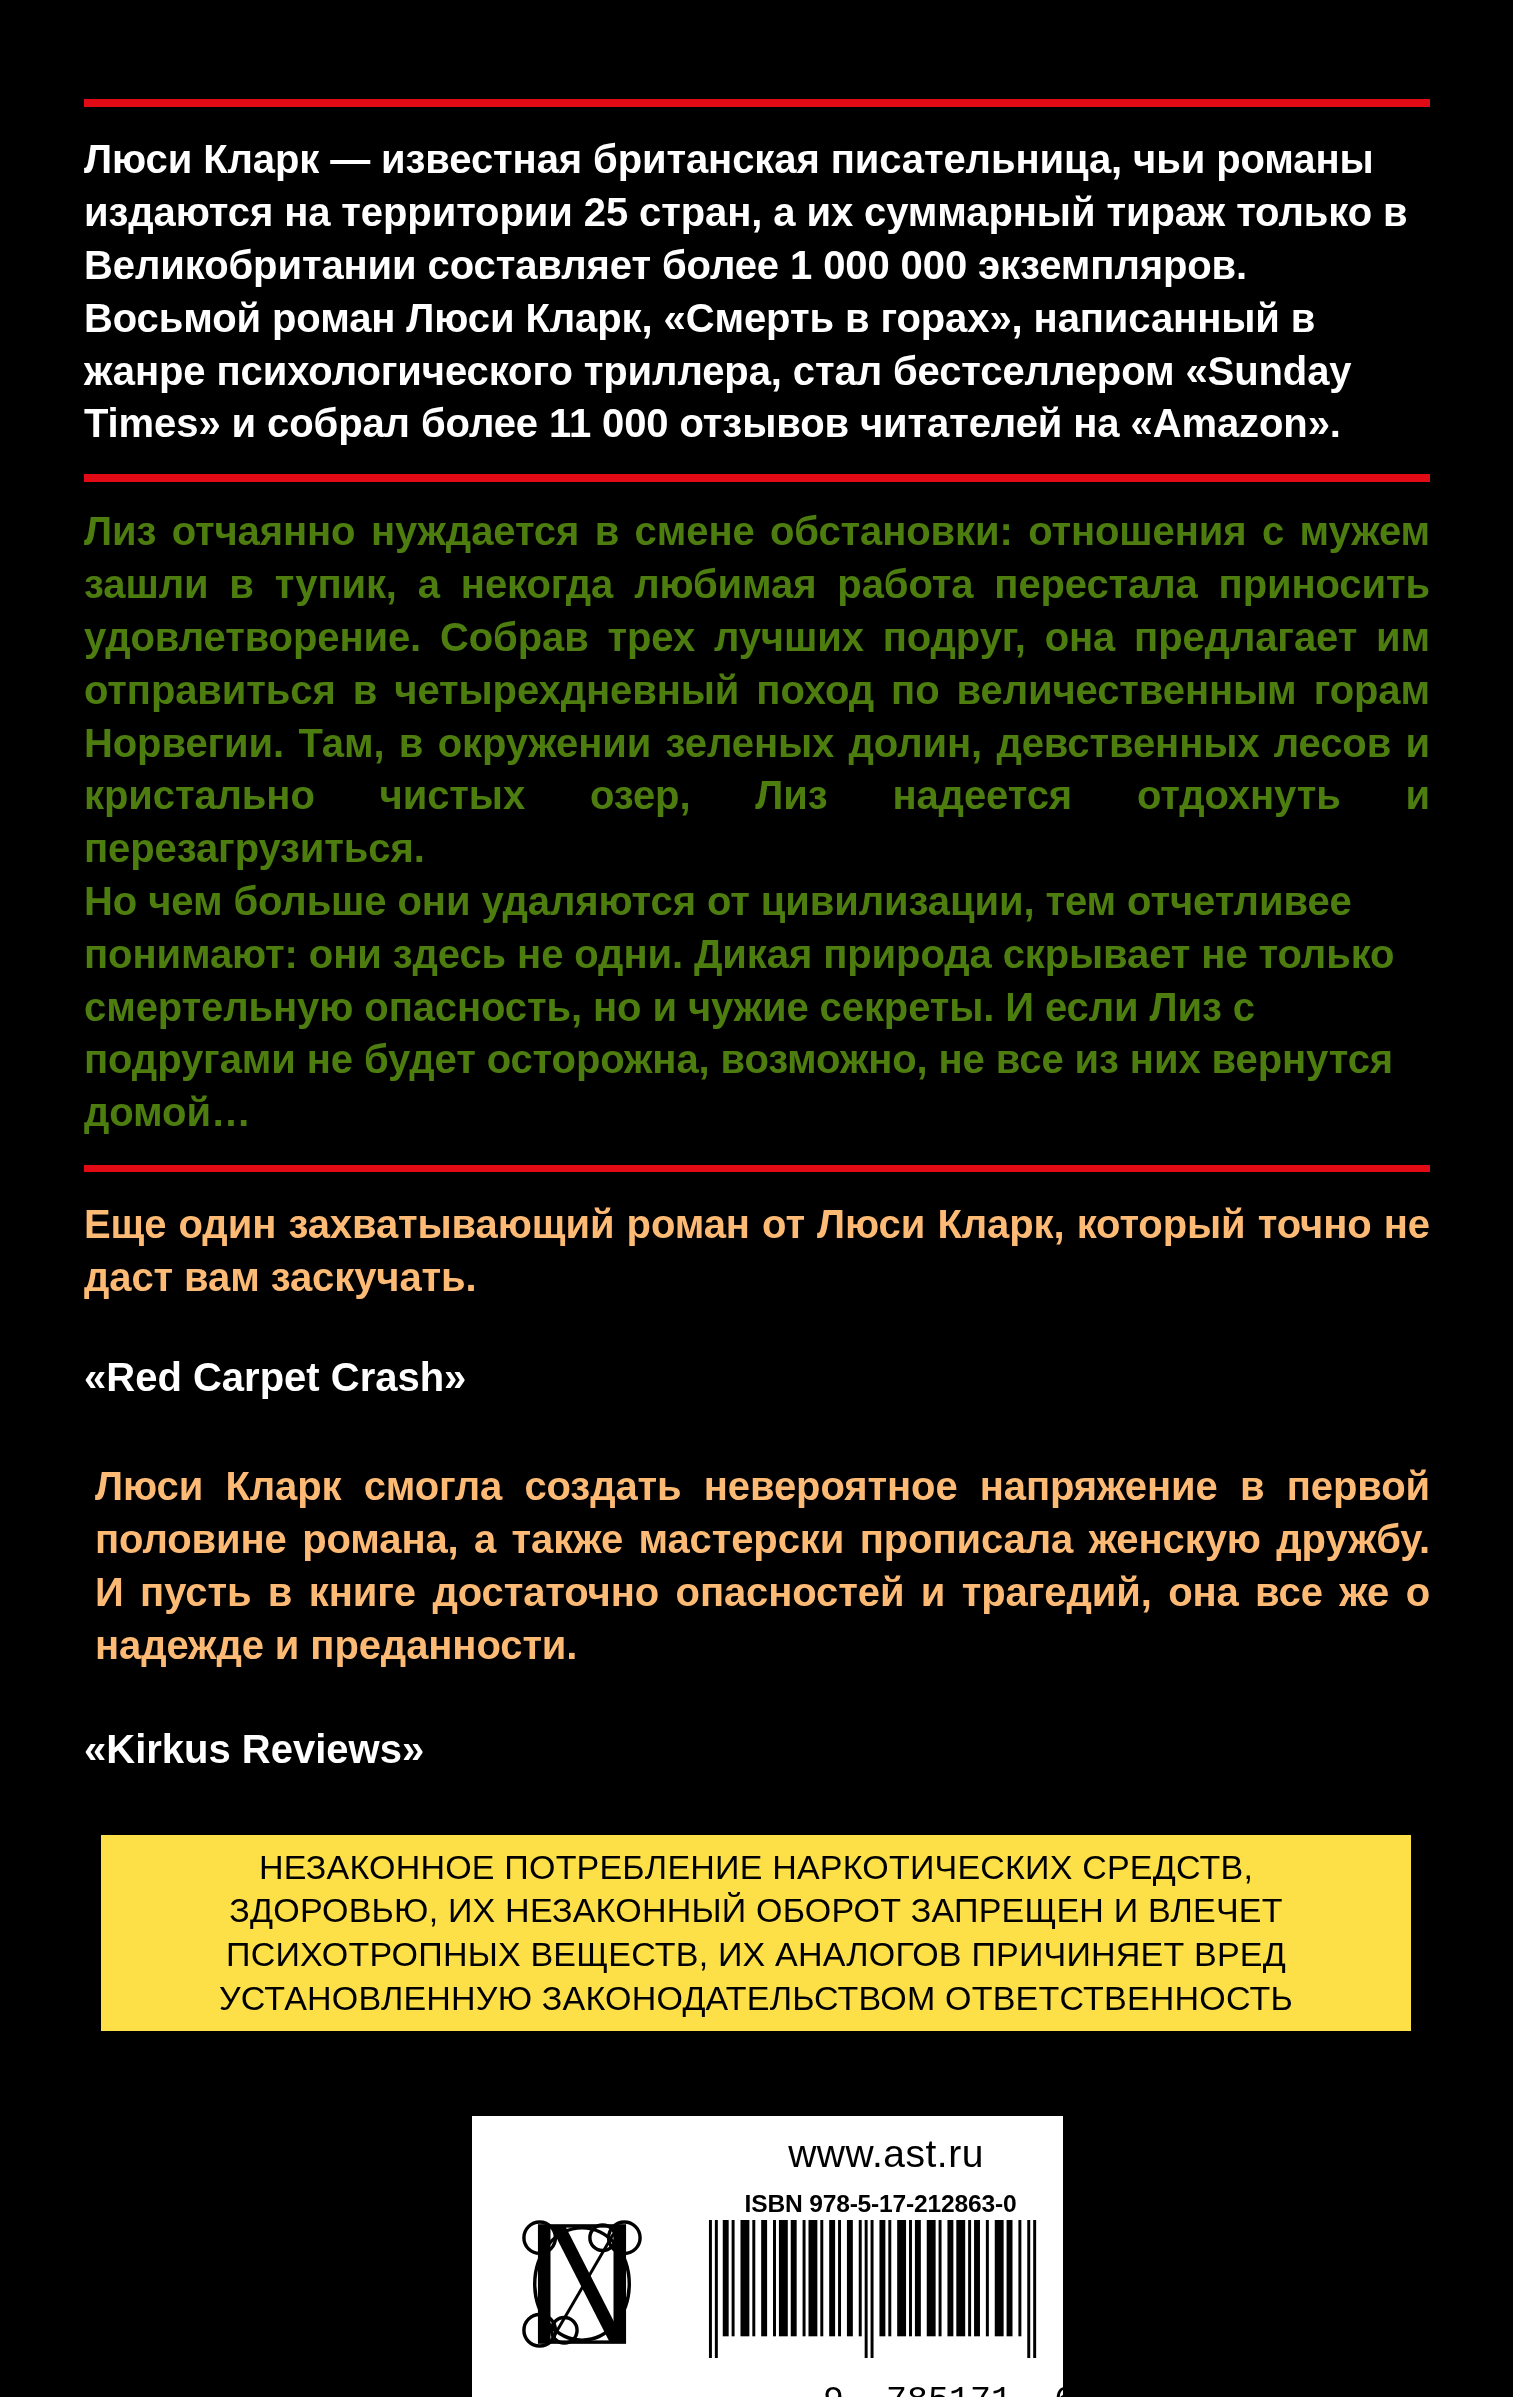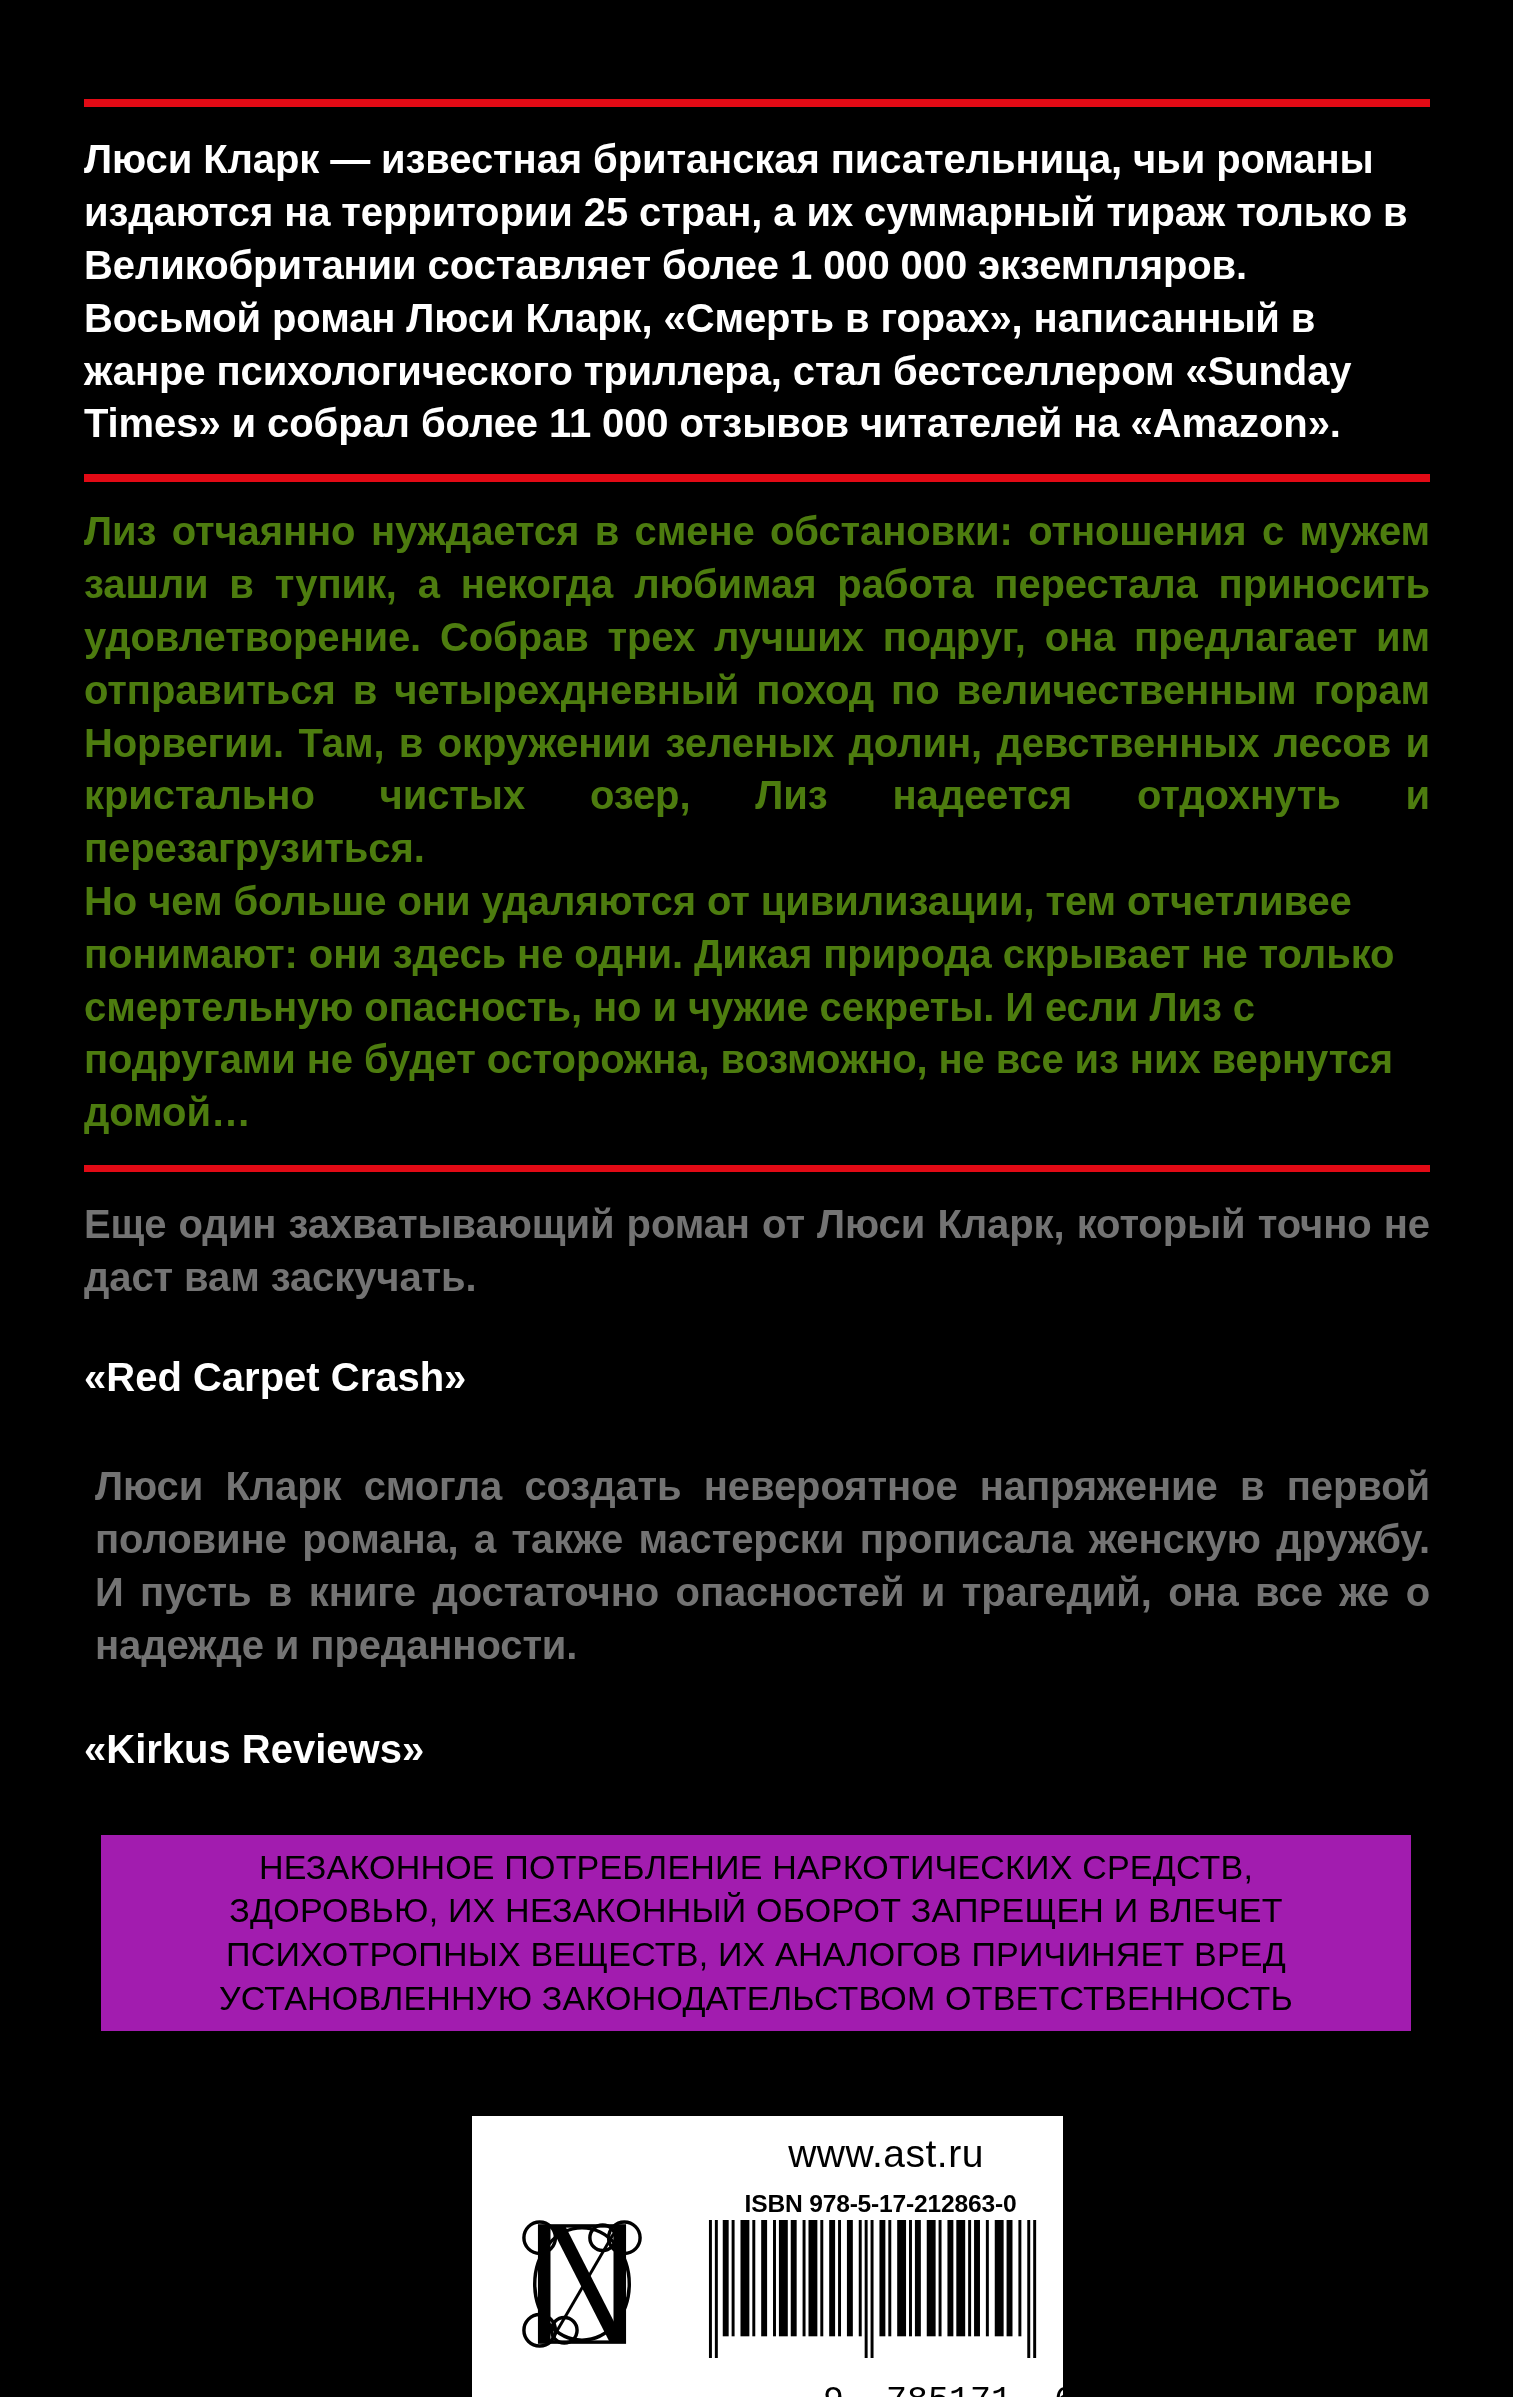--- a/index.html
+++ b/index.html
@@ -40,21 +40,21 @@
     line-height: 1.32;
     text-align: justify;
     text-justify: inter-word;
     letter-spacing: -0.1px;
     margin: 0;
   }
   .para:last-child { text-align: left; }
 
   .blurb-white { color: #ffffff; }
   .synopsis    { color: #4d7c0f; }
-  .review      { color: #737373; }
+  .review      { color: #fdba74; }
 
   .blurb-block { padding: 26.6px 0 23.6px 0; }
   .synopsis-block { padding: 23.6px 0 25.6px 0; }
   .review-block { padding: 25.6px 0 0 0; }
 
   .attribution {
     font-family: "Liberation Sans Narrow", "Liberation Sans", sans-serif;
     font-stretch: condensed;
     font-size: 40px;
     line-height: 1.32;
@@ -66,21 +66,21 @@
   .attr-gap-2 { margin-top: 51px; }
   .review-gap { margin-top: 57px; margin-left: 11px; }
 
   
   .warning-box {
     position: absolute;
     left: 101px;
     top: 1835px;
     width: 1310px;
     height: 196px;
-    background: #a21caf;
+    background: #fde047;
     box-sizing: border-box;
     display: flex;
     flex-direction: column;
     align-items: center;
     justify-content: center;
   }
   .warning-line {
     font-family: "Liberation Sans Narrow", "Liberation Sans", sans-serif;
     font-stretch: condensed;
     font-size: 34px;

